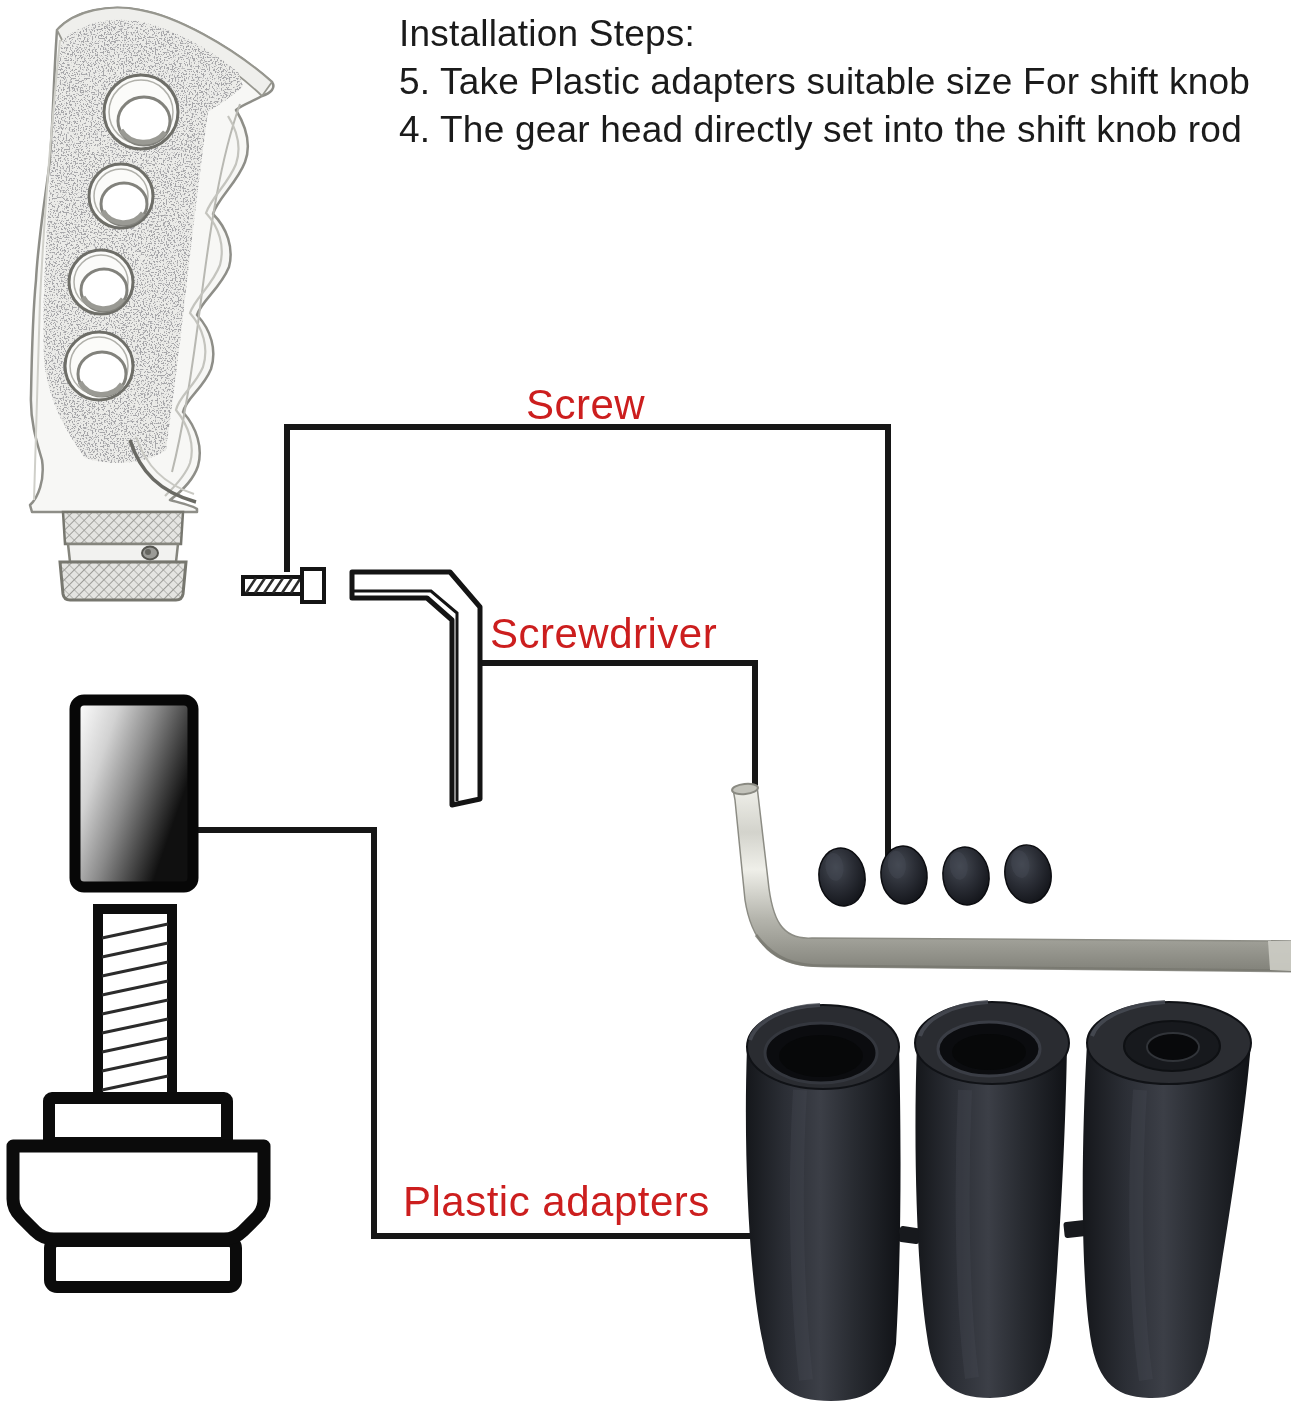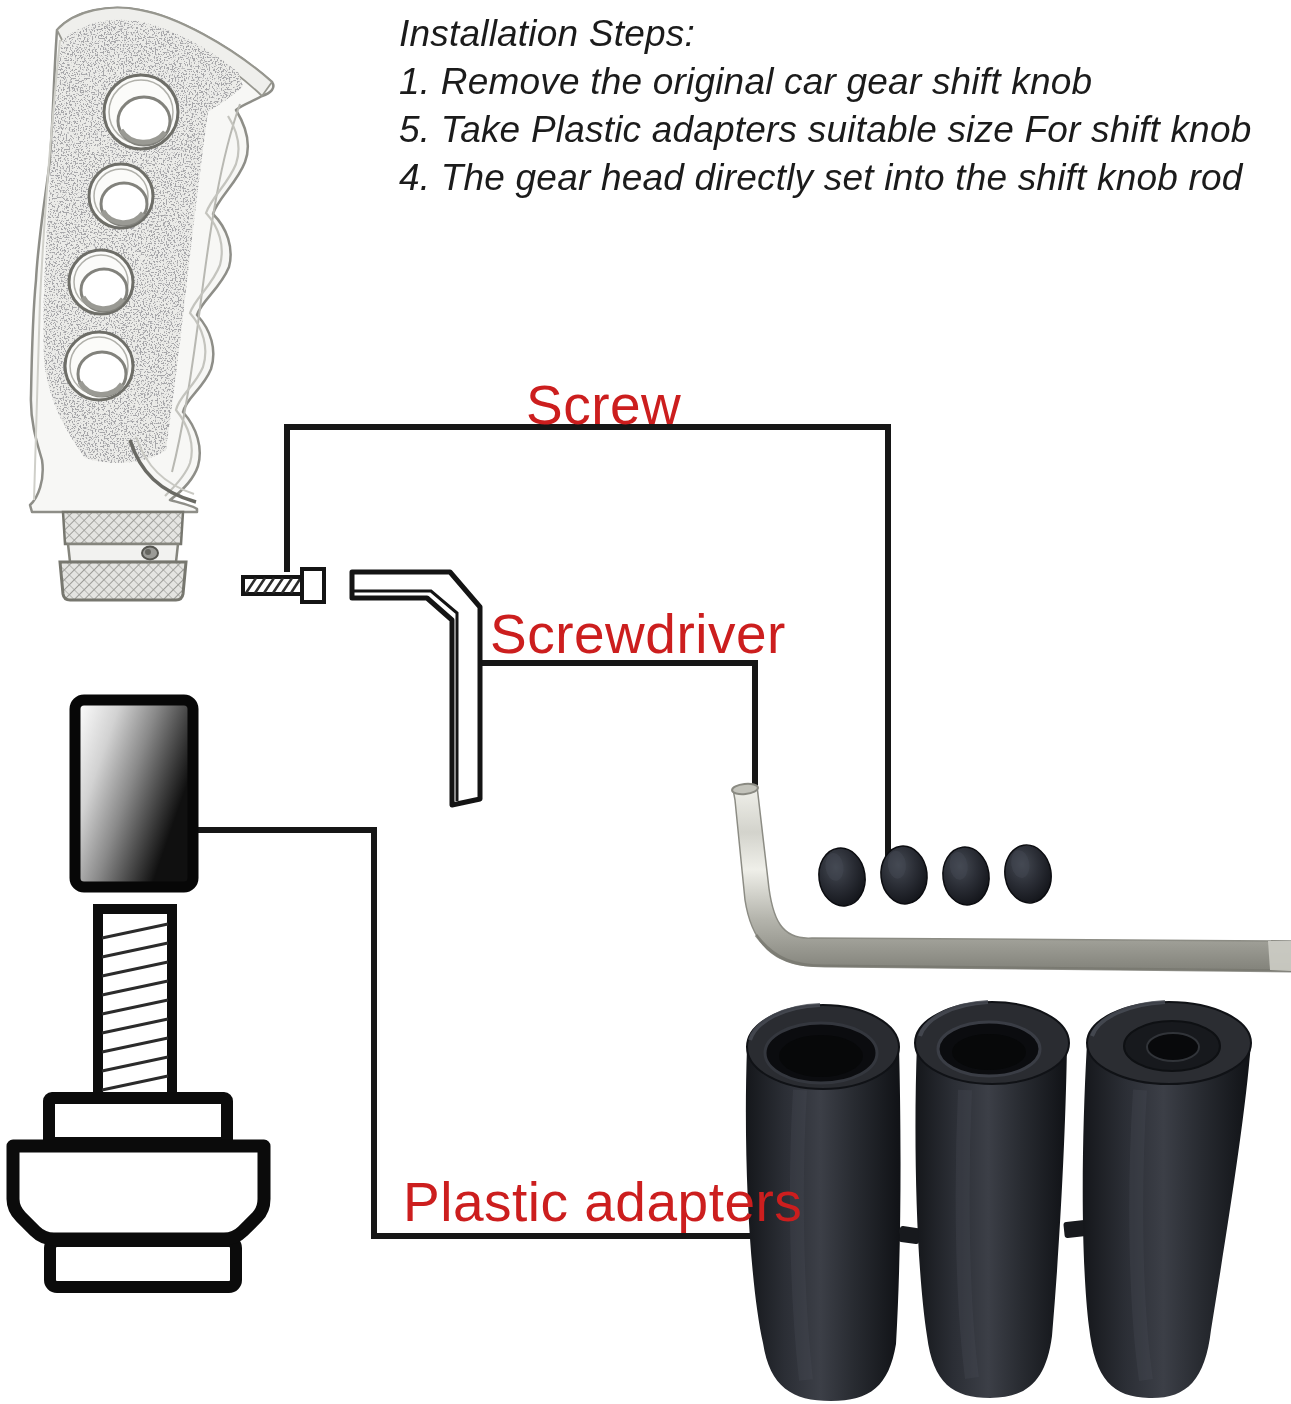--- a/index.html
+++ b/index.html
@@ -3,24 +3,24 @@
 <meta charset="utf-8">
 <style>
   html,body{margin:0;padding:0;background:#ffffff;}
   .canvas{
     position:relative;width:1291px;height:1404px;background:#ffffff;overflow:hidden;
     font-family:"Liberation Sans", sans-serif;
   }
   .art{position:absolute;left:0;top:0;width:1291px;height:1404px;}
   .steps{
     position:absolute;left:399px;top:10px;width:880px;
-    font-size:37px;line-height:48px;color:#1b1b1b;letter-spacing:0.2px;white-space:nowrap;font-style:italic;
+    font-size:37px;line-height:48px;color:#1b1b1b;letter-spacing:0.2px;white-space:nowrap;
   }
   .callout{
-    position:absolute;color:#cc1e1e;font-size:55px;line-height:44px;white-space:nowrap;
+    position:absolute;color:#cc1e1e;font-size:42px;line-height:44px;white-space:nowrap;
     letter-spacing:0.5px;
   }
   .callout.screw{left:526px;top:383px;}
   .callout.screwdriver{left:490px;top:612px;}
   .callout.plastic{left:403px;top:1180px;}
 </style>
 </head>
 <body>
 
 <div class="canvas">
@@ -237,21 +237,20 @@
         <ellipse cx="1169" cy="1043" rx="82" ry="41" fill="#2b2d32" stroke="#101216" stroke-width="2"></ellipse>
         <path d="M 1092,1036 A 82,41 0 0 1 1165,1002" fill="none" stroke="#4a4e56" stroke-width="4" opacity="0.8"></path>
         <ellipse cx="1172" cy="1046" rx="48" ry="25" fill="#17191d" stroke="#0e1013" stroke-width="2"></ellipse>
         <ellipse cx="1173" cy="1047" rx="26" ry="14" fill="#08090b" stroke="#313439" stroke-width="2"></ellipse>
       </g>
     </g>
   </svg>
 
   <div class="steps">
     <div>Installation Steps:</div>
-    <div>1. Remove the original car gear shift knob</div>
     <div>5. Take Plastic adapters suitable size For shift knob</div>
     <div>4. The gear head directly set into the shift knob rod</div>
   </div>
 
   <div class="callout screw">Screw</div>
   <div class="callout screwdriver">Screwdriver</div>
   <div class="callout plastic">Plastic adapters</div>
 
 </div>
 

